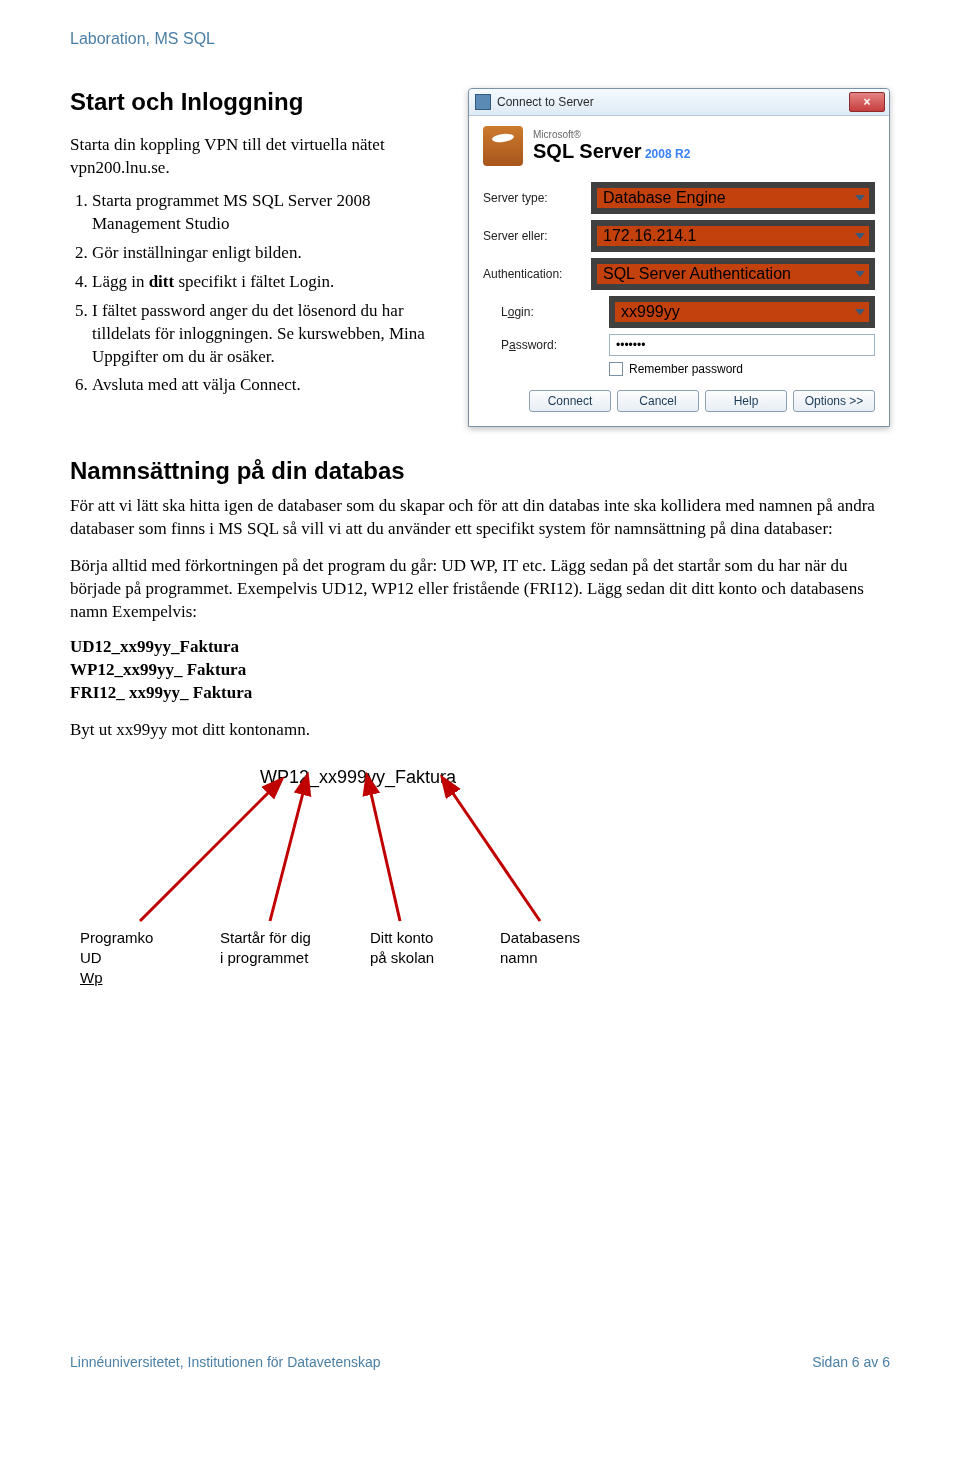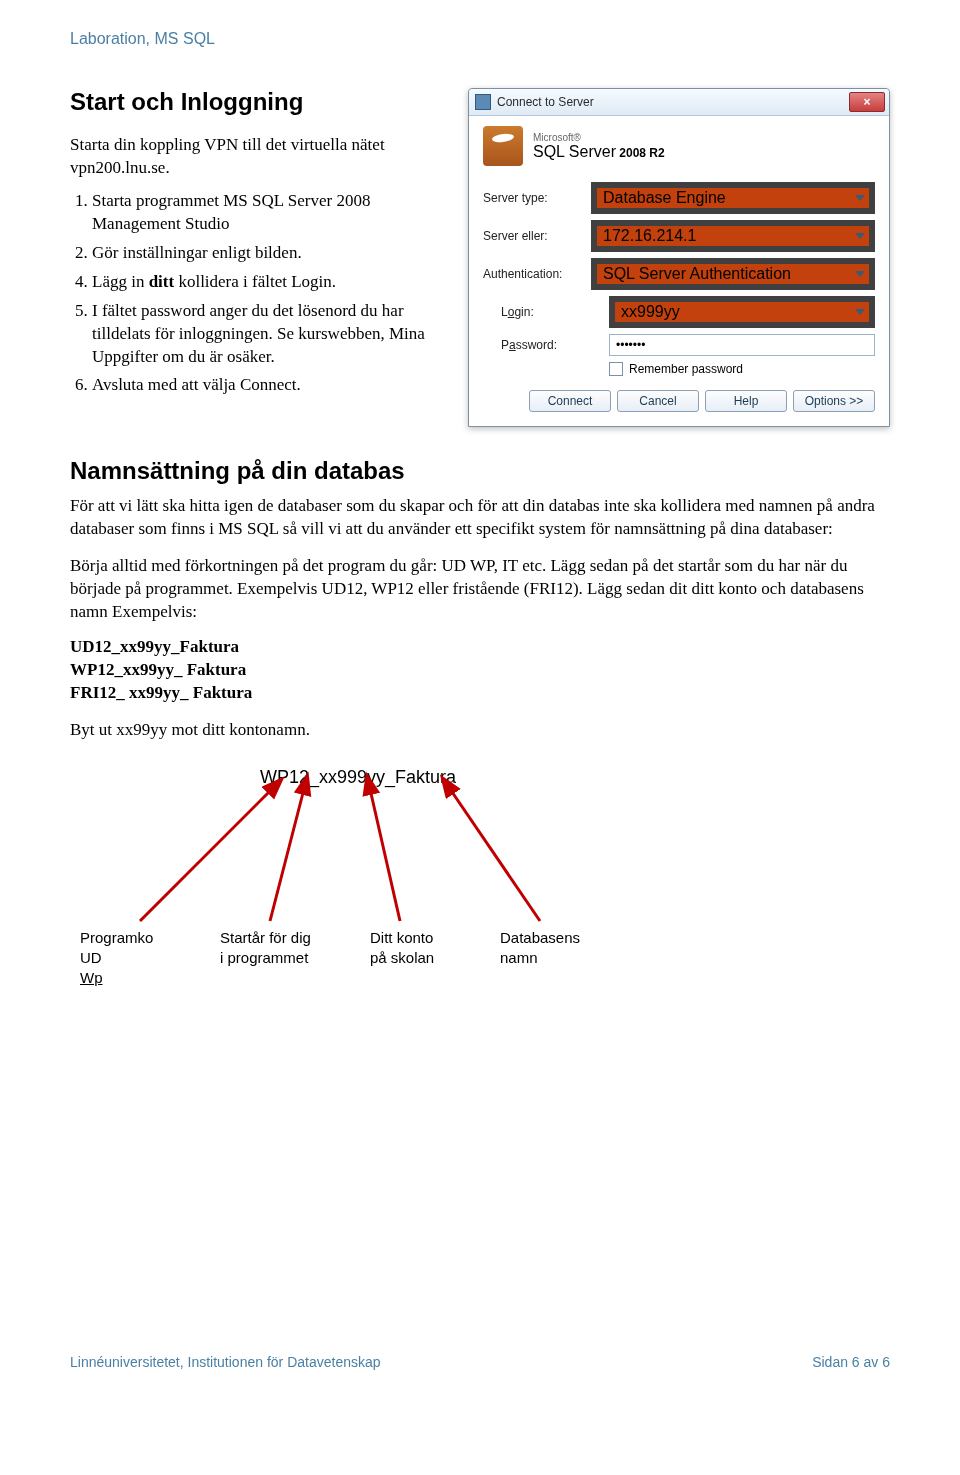--- a/index.html
+++ b/index.html
@@ -81,22 +81,22 @@
   .sql-badge {
     width: 40px; height: 40px; border-radius: 4px;
     background: linear-gradient(#cc7a2d,#a8551c);
     position:relative;
   }
   .sql-badge:before {
     content:""; position:absolute; left:9px; top:8px; width:22px; height:8px;
     background:#fff; border-radius:50%; transform:skewY(-6deg);
   }
   .logo-text .ms { color:#666; font-size:10px; }
-  .logo-text .sql { font-size:16px; font-weight:400; }
-  .logo-text .ver { font-size:12px; color:#000000; font-weight:bold; }
+  .logo-text .sql { font-size:20px; font-weight:700; }
+  .logo-text .ver { font-size:12px; color:#3b82f6; font-weight:bold; }
   .dlg-body { padding: 6px 14px 14px 14px; }
   .frow { display:flex; align-items:center; margin-bottom:6px; }
   .frow .lbl { width:108px; color:#222; font-size:12px; }
   .frow .lbl.indent { padding-left:18px; }
   .frow .lbl .underline { text-decoration: underline; }
   .frow .ctl { flex:1; }
   .select {
     border:6px solid #404040; height:20px; background:#c2410c;
     display:flex; align-items:center; justify-content:space-between;
     padding:0 4px 0 6px; font-size:16px;
@@ -149,21 +149,21 @@
 
   <div class="two-col">
     <div class="left-col">
       <div class="h1">Start och Inloggning</div>
       <div class="serif">Starta din koppling VPN till det virtuella nätet vpn200.lnu.se.</div>
       <ol class="serif">
         <li>Starta programmet MS SQL Server 2008 Management Studio</li>
         <li>Gör inställningar enligt bilden.</li>
         <li style="list-style-type:none;"></li>
         <li value="4">
-          <span>Lägg in </span><span class="bold">ditt</span><span> kollidera i fältet Login.</span>
+          <span>Lägg in </span><span class="bold">ditt</span><span> specifikt i fältet Login.</span>
         </li>
         <li>I fältet password anger du det lösenord du har tilldelats för inloggningen. Se kurswebben, Mina Uppgifter om du är osäker.</li>
         <li>Avsluta med att välja Connect.</li>
       </ol>
     </div>
 
     <div class="right-col">
       <div class="dialog">
         <div class="dlg-titlebar">
           <span class="ticon"></span>

